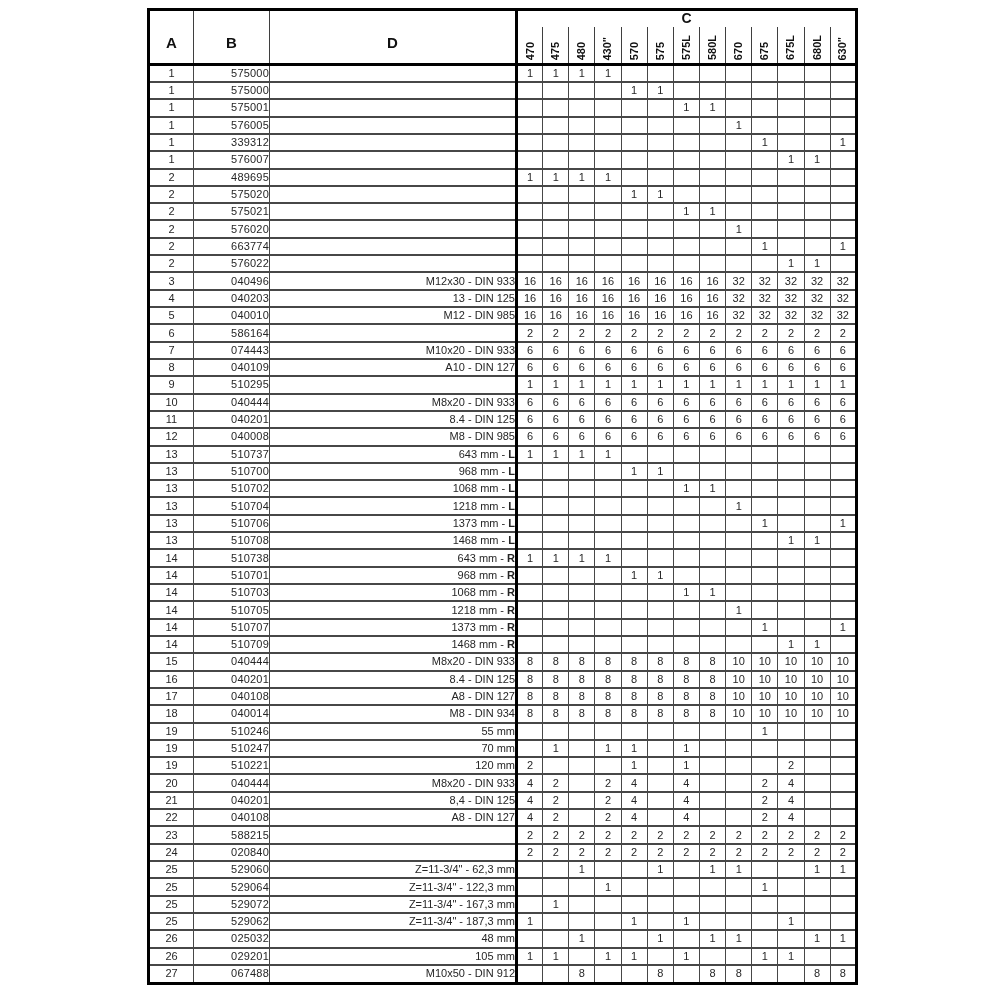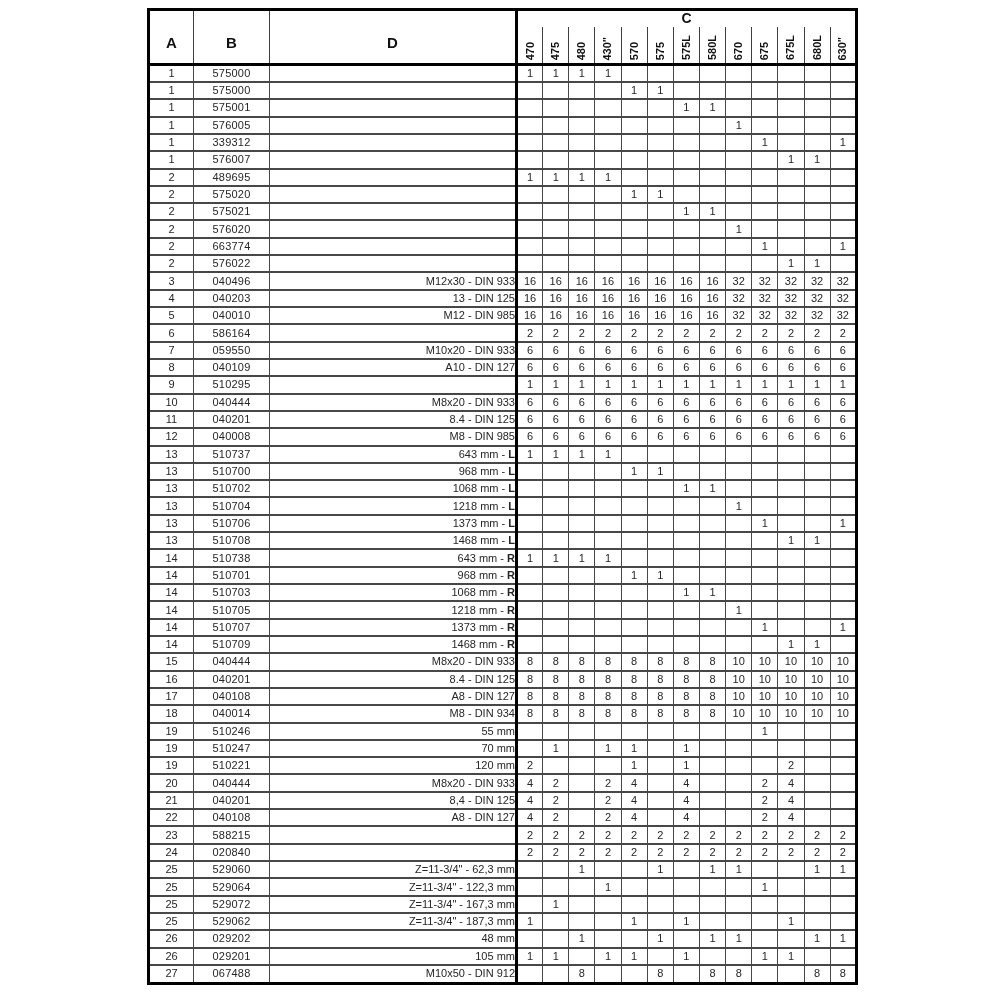--- a/index.html
+++ b/index.html
@@ -42,21 +42,21 @@
     line-height:1;white-space:nowrap;
   }
 
   
   tbody td{
     font-size:11px;line-height:1;text-align:center;vertical-align:middle;
     border-top-width:2px;border-bottom-width:2px;
     border-color:#474747;
   }
   td.cell-a{}
-  td.cell-b{letter-spacing:.2px;}
+  td.cell-b{letter-spacing:.2px;text-align:right;}
   td.cell-d{text-align:right;padding-left:3px;}
   td.cell-d b{font-weight:bold;}
   td.q0{border-left:3px solid #000;}
 </style>
 </head>
 <body>
 
 <div class="sheet">
   <table class="parts">
     <colgroup>
@@ -410,21 +410,21 @@
           <td class="cell-q">2</td>
           <td class="cell-q">2</td>
           <td class="cell-q">2</td>
           <td class="cell-q">2</td>
           <td class="cell-q">2</td>
           <td class="cell-q">2</td>
           <td class="cell-q">2</td>
         </tr>
         <tr>
           <td class="cell-a">7</td>
-          <td class="cell-b">059550</td>
+          <td class="cell-b">074443</td>
           <td class="cell-d">M10x20 - DIN 933</td>
           <td class="cell-q q0">6</td>
           <td class="cell-q">6</td>
           <td class="cell-q">6</td>
           <td class="cell-q">6</td>
           <td class="cell-q">6</td>
           <td class="cell-q">6</td>
           <td class="cell-q">6</td>
           <td class="cell-q">6</td>
           <td class="cell-q">6</td>
@@ -1022,21 +1022,21 @@
           <td class="cell-q">1</td>
           <td class="cell-q"></td>
           <td class="cell-q"></td>
           <td class="cell-q"></td>
           <td class="cell-q">1</td>
           <td class="cell-q"></td>
           <td class="cell-q"></td>
         </tr>
         <tr>
           <td class="cell-a">26</td>
-          <td class="cell-b">029202</td>
+          <td class="cell-b">025032</td>
           <td class="cell-d">48 mm</td>
           <td class="cell-q q0"></td>
           <td class="cell-q"></td>
           <td class="cell-q">1</td>
           <td class="cell-q"></td>
           <td class="cell-q"></td>
           <td class="cell-q">1</td>
           <td class="cell-q"></td>
           <td class="cell-q">1</td>
           <td class="cell-q">1</td>

